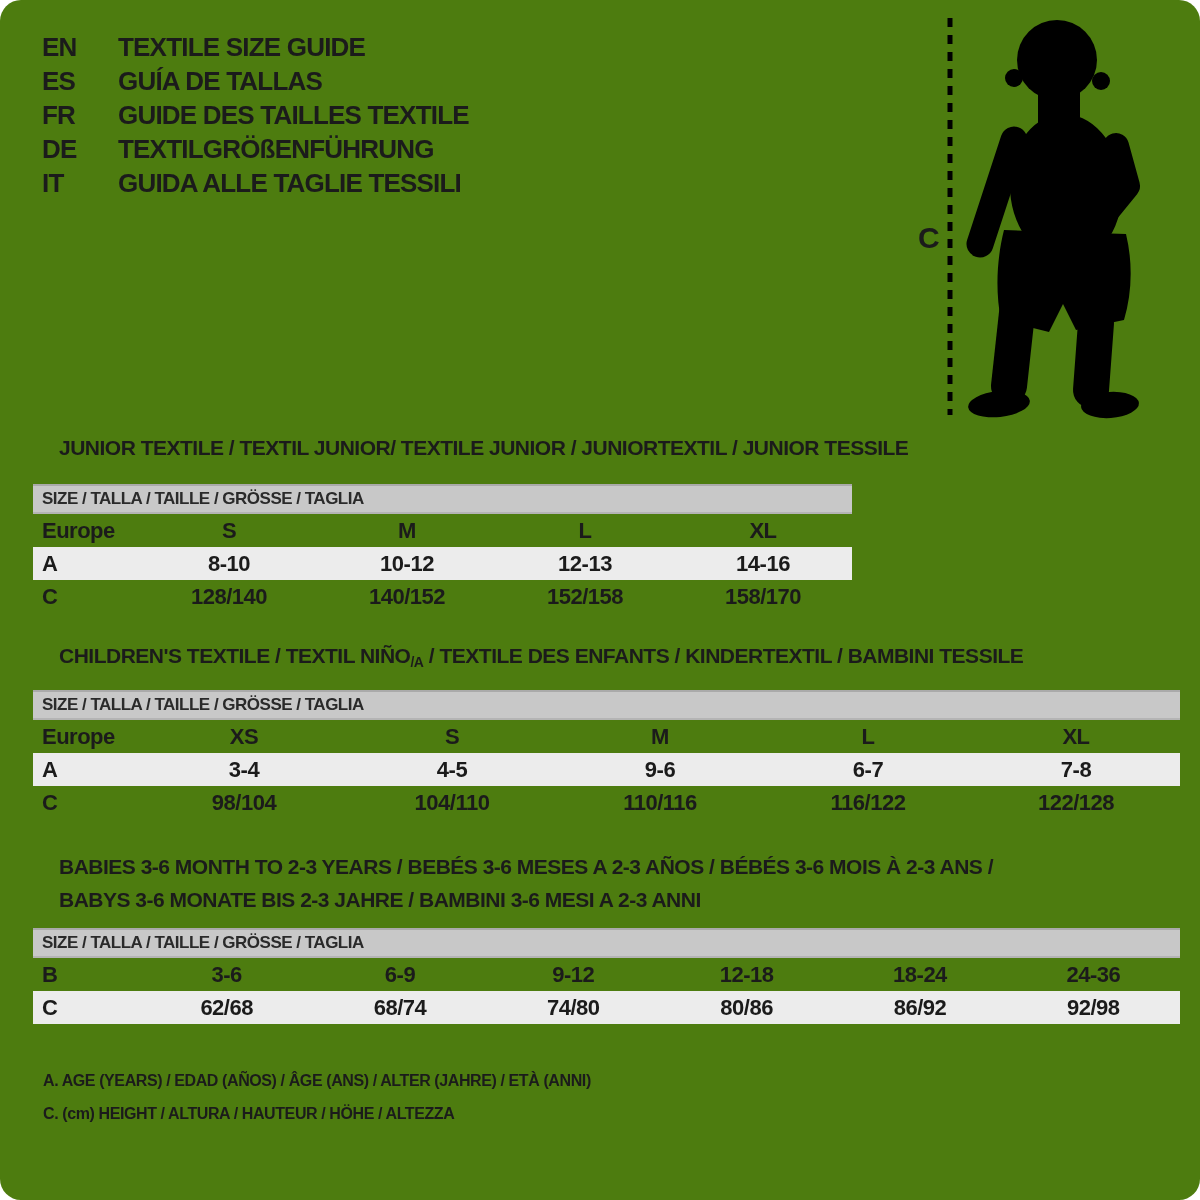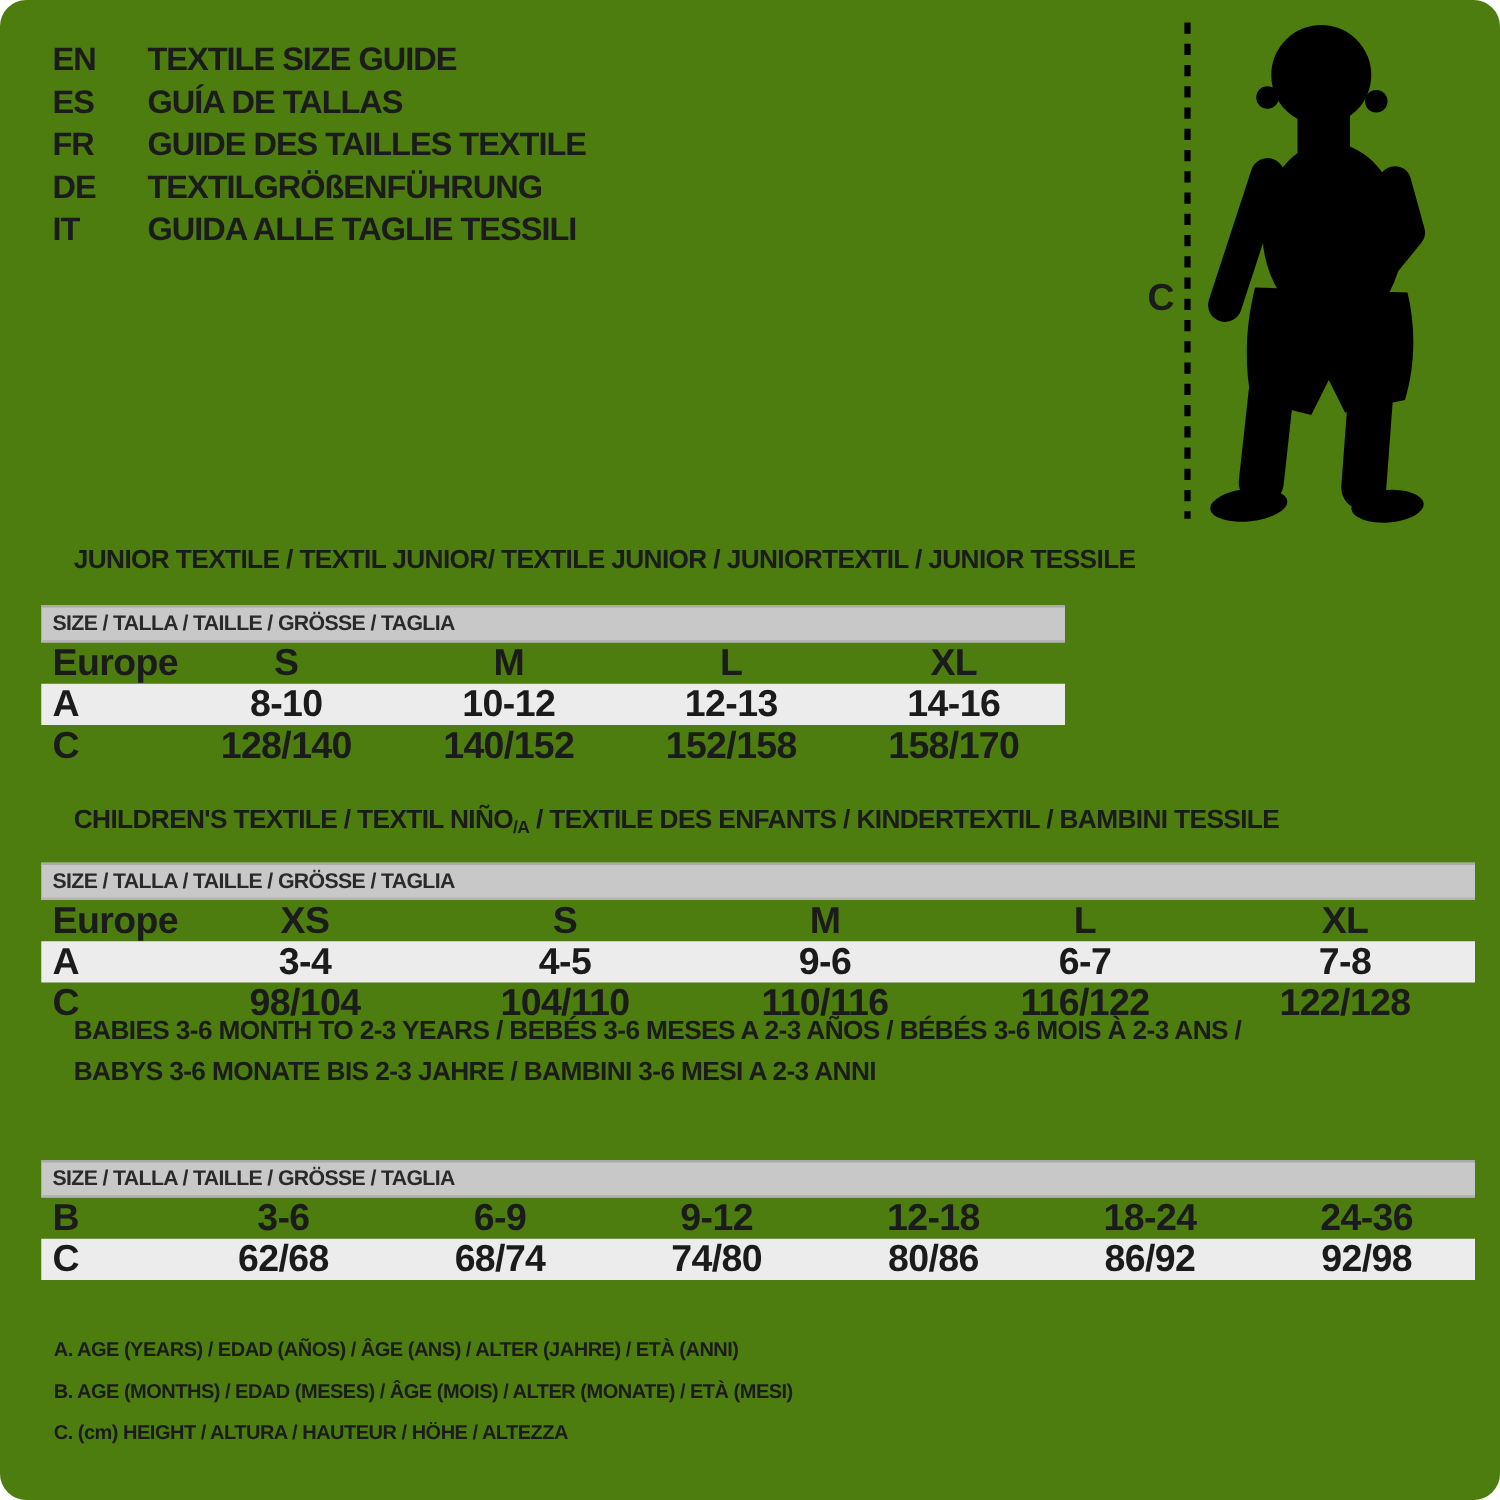--- a/index.html
+++ b/index.html
@@ -55,21 +55,21 @@
     white-space: nowrap;
     margin-left: 16px;
   }
   .section-title .sub {
     font-size: 14px;
     position: relative;
     top: 4px;
   }
   #junior-title   { top: 436px; }
   #children-title { top: 644px; }
-  #babies-title   { top: 808px; line-height: 33px; }
+  #babies-title   { top: 850px; line-height: 33px; }
 
   
   .size-table {
     position: absolute;
     left: 33px;
   }
   #junior-table   { top: 484px; width: 819px;  }
   #children-table { top: 690px; width: 1147px; }
   #babies-table   { top: 928px; width: 1147px; }
 
@@ -83,21 +83,21 @@
     box-sizing: border-box;
     font-size: 17px;
     font-weight: 700;
     letter-spacing: -0.5px;
     color: #2a2a2a;
   }
   .t-row {
     display: flex;
     height: 33px;
     align-items: center;
-    font-size: 30px;
+    font-size: 22px;
     font-weight: 700;
     letter-spacing: -0.5px;
   }
   .t-row.alt { background: #ececec; }
   .t-label {
     width: 107px;
     padding-left: 9px;
     box-sizing: border-box;
     flex-shrink: 0;
   }
@@ -253,17 +253,16 @@
       <span class="t-cell">68/74</span>
       <span class="t-cell">74/80</span>
       <span class="t-cell">80/86</span>
       <span class="t-cell">86/92</span>
       <span class="t-cell">92/98</span>
     </div>
   </div>
 
   <div class="legend">
     <div class="legend-line">A. AGE (YEARS) / EDAD (AÑOS) / ÂGE (ANS) / ALTER (JAHRE) / ETÀ (ANNI)</div>
-    <div class="legend-line">B. AGE (MONTHS) / EDAD (MESES) / ÂGE (MOIS) / ALTER (MONATE) / ETÀ (MESI)</div>
     <div class="legend-line">C. (cm) HEIGHT / ALTURA / HAUTEUR / HÖHE / ALTEZZA</div>
   </div>
 
 </div>
 
 </body></html>

